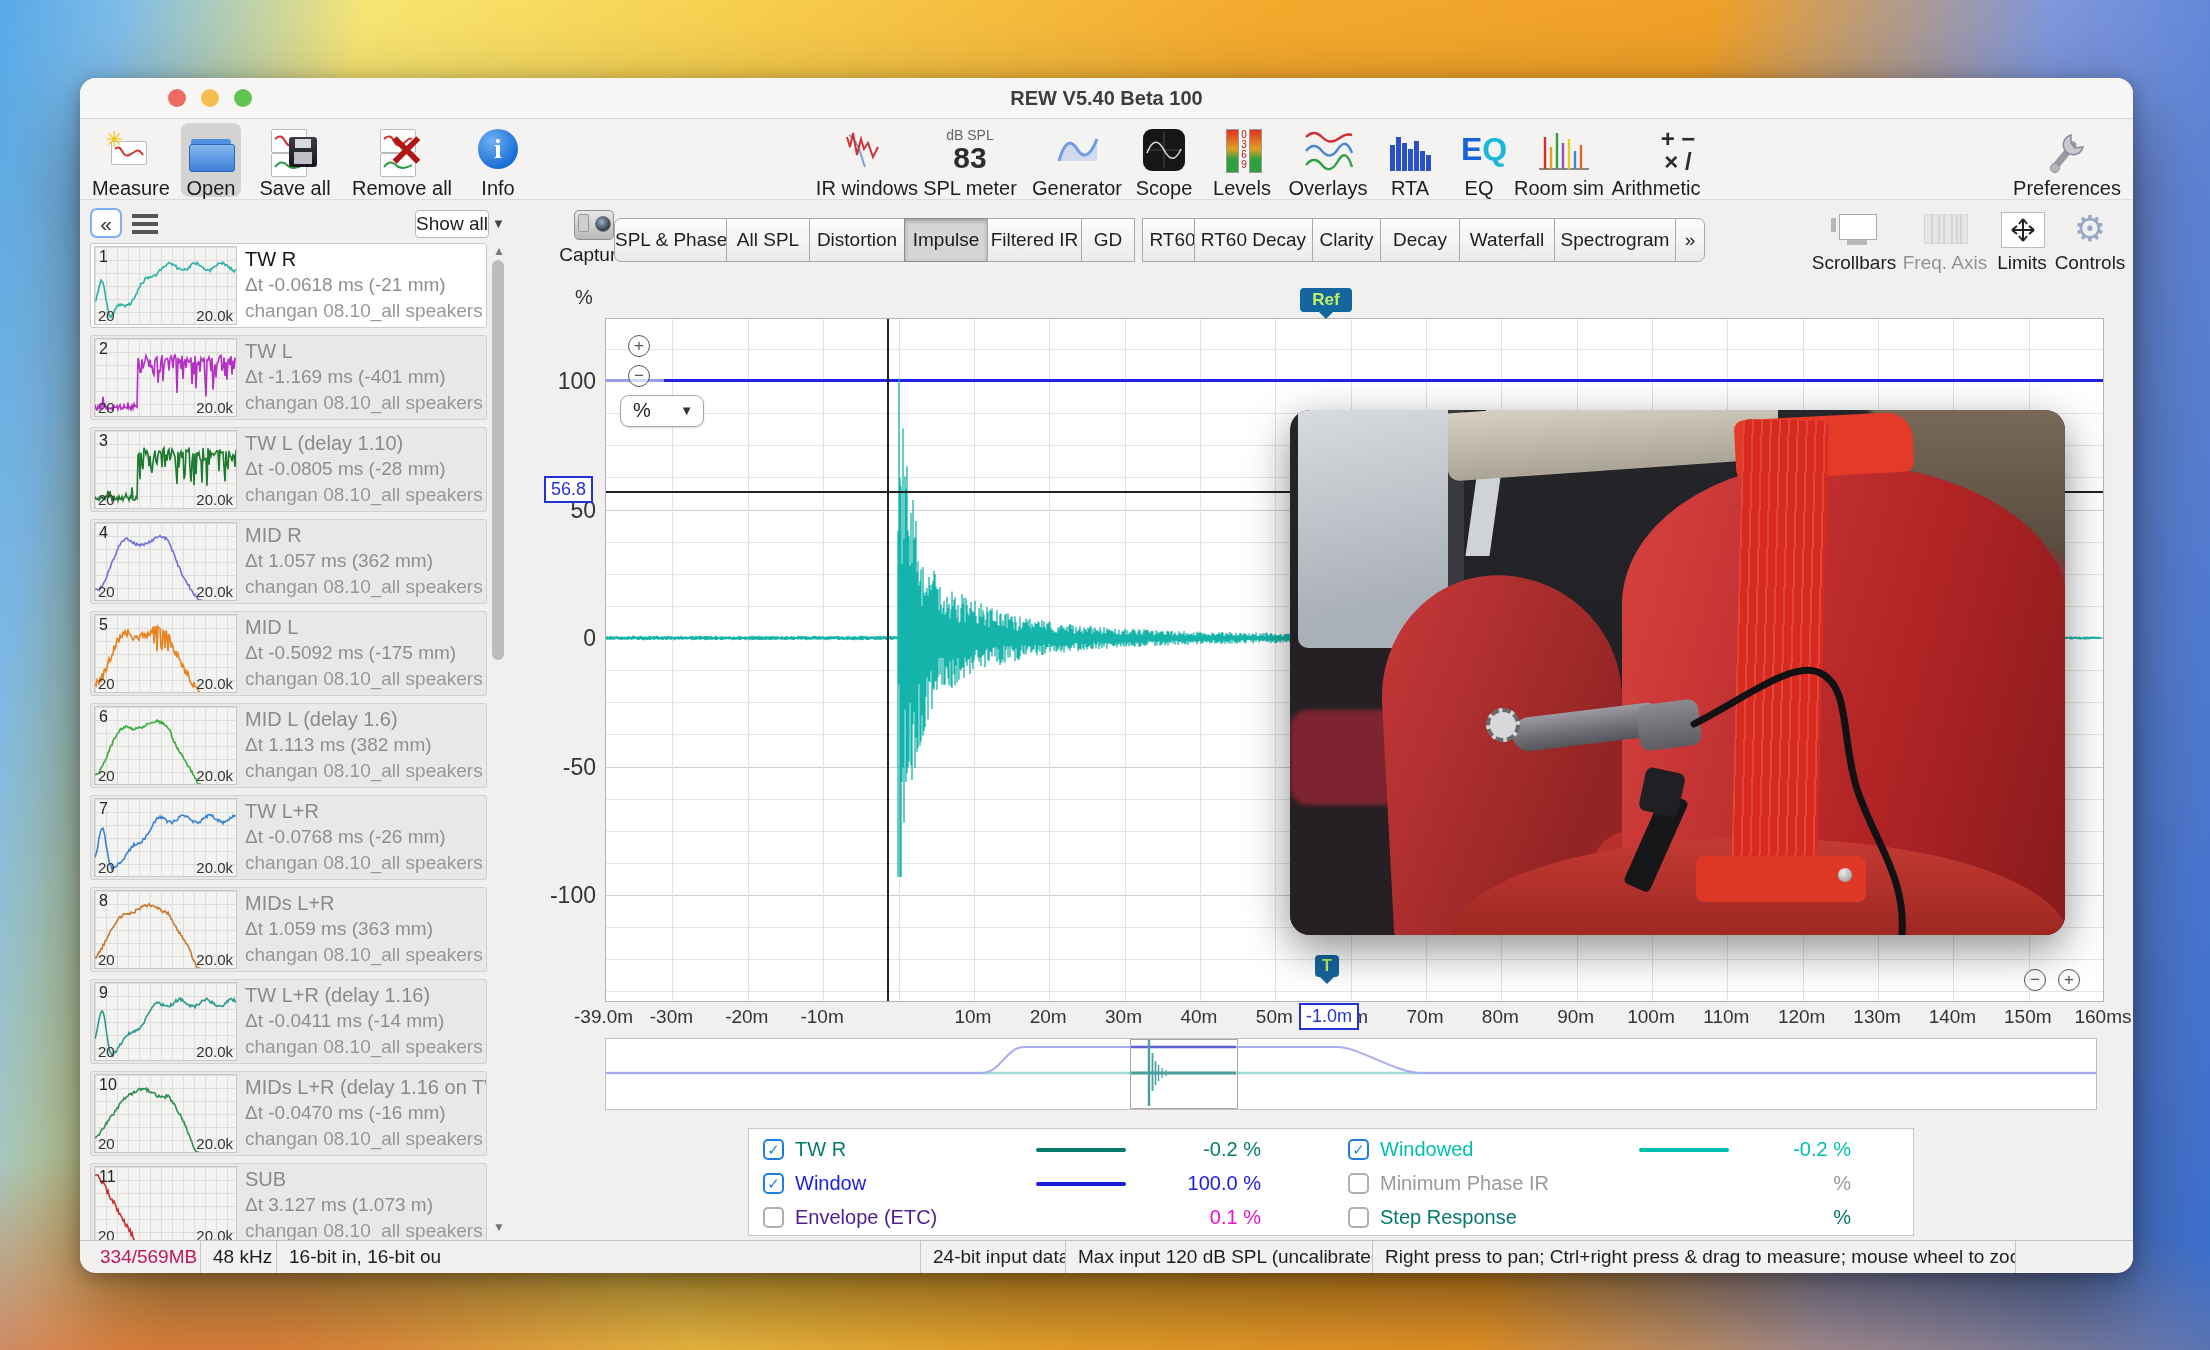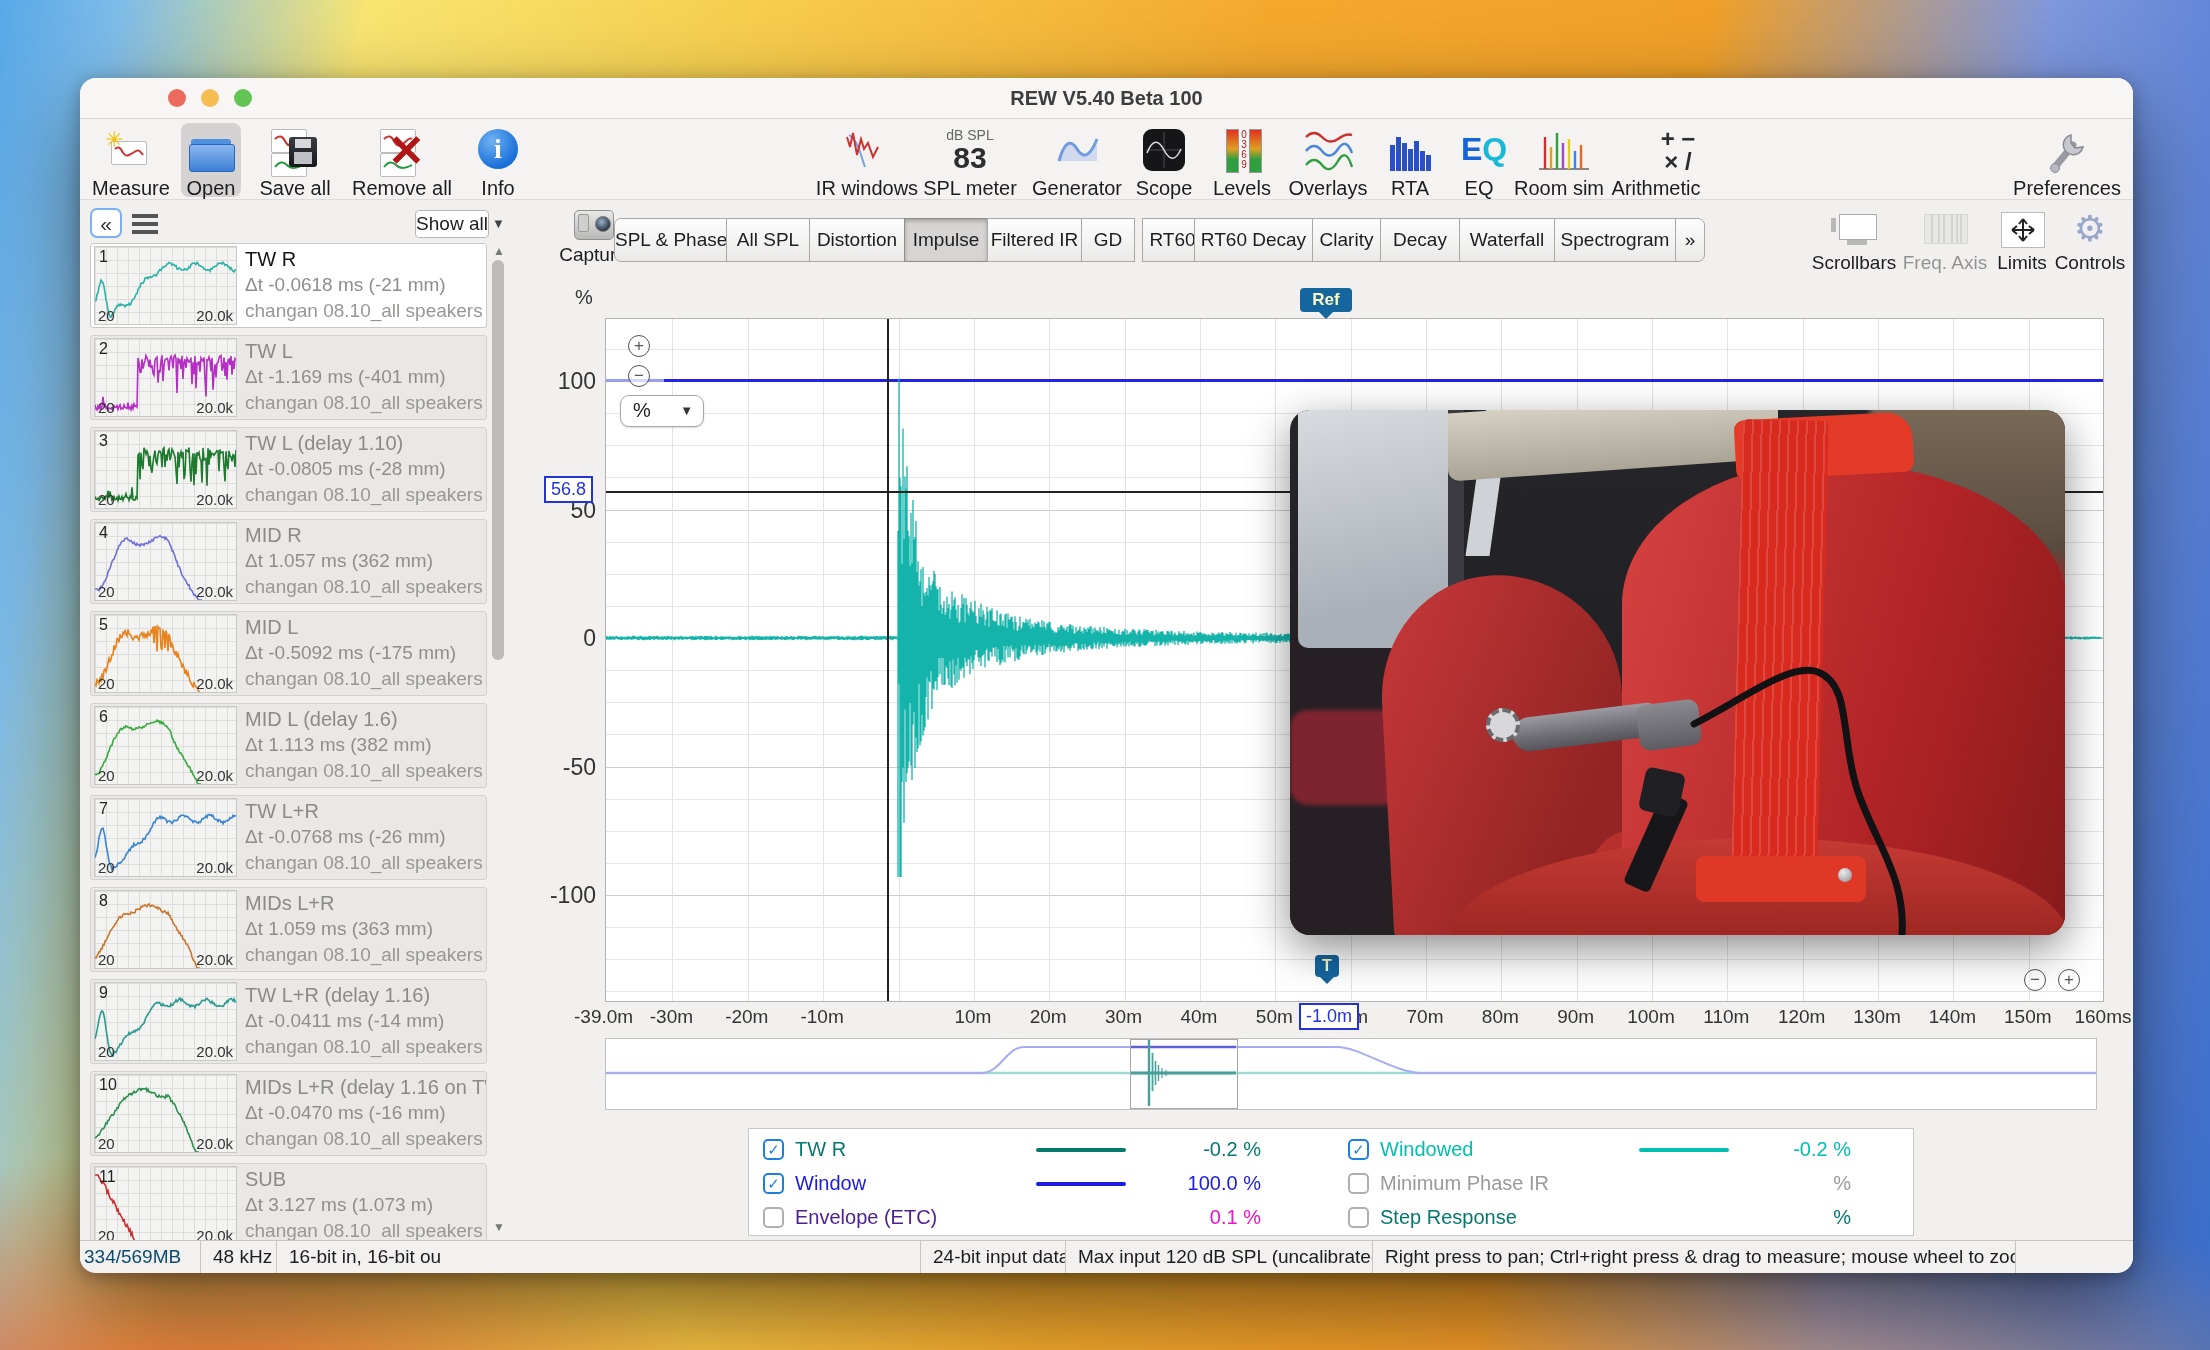--- a/index.html
+++ b/index.html
@@ -36,21 +36,21 @@
   .sb-card.selected .sb-name{color:#141414;}
   .sb-dt{position:absolute;left:154px;top:30px;font-size:19px;color:#8f8e8c;white-space:nowrap;}
   .sb-file{position:absolute;left:154px;top:56px;font-size:19px;color:#989795;white-space:nowrap;}
   .gridline-h{position:absolute;left:0;right:0;height:1px;background:#e6e6e4;}
   .gridline-h.major{background:#cfcfcd;}
   .gridline-v{position:absolute;top:0;bottom:0;width:1px;background:#e2e2e0;}
   .ytick{position:absolute;width:64px;text-align:right;font-size:23px;color:#333;}
   .xtick{position:absolute;font-size:19px;color:#333;transform:translateX(-50%);white-space:nowrap;}
   .zoombtn{position:absolute;width:22px;height:22px;border:1.5px solid #555;border-radius:50%;color:#555;font-size:17px;line-height:20px;text-align:center;background:rgba(255,255,255,.6);box-sizing:border-box;}
   .cursor-box{position:absolute;border:2px solid #2433d6;background:#fff;color:#2433d6;font-size:18px;padding:1px 5px;white-space:nowrap;}
-  .flagtag{position:absolute;background:#15659f;color:#fef9c3;font-weight:bold;border-radius:4px;text-align:center;}
+  .flagtag{position:absolute;background:#15659f;color:#bef264;font-weight:bold;border-radius:4px;text-align:center;}
   .flagtag:after{content:"";position:absolute;left:50%;transform:translateX(-50%);bottom:-7px;border:8px solid transparent;border-top-color:#15659f;border-bottom:0;}
   .lg-row{position:absolute;height:28px;}
   .lg-cb{position:absolute;top:2px;width:21px;height:21px;border:2px solid #b0afad;border-radius:5px;background:#fff;box-sizing:border-box;text-align:center;line-height:17px;font-size:15px;color:#1d7fe0;}
   .lg-cb.on{border-color:#1d7fe0;}
   .lg-label{position:absolute;top:1px;font-size:20px;white-space:nowrap;}
   .lg-line{position:absolute;top:11px;width:90px;height:4px;border-radius:2px;}
   .lg-val{position:absolute;top:1px;font-size:20px;text-align:right;width:120px;}
   .ph{position:absolute;overflow:hidden;}
 </style>
 </head>
@@ -599,21 +599,21 @@
       <div class="abs" style="left:222px;top:300px;width:152px;height:34px;background:linear-gradient(180deg,#9a9aa0,#6e6e74 60%,#54545a);border-radius:17px;transform:rotate(-7deg);"></div>
       <div class="abs" style="left:348px;top:292px;width:62px;height:46px;background:linear-gradient(180deg,#8a8a90,#5c5c62);border-radius:10px;transform:rotate(-7deg);"></div>
       <div class="abs" style="left:196px;top:298px;width:34px;height:34px;border-radius:50%;background:#d8d8da;border:4px dashed #6a6a6e;box-sizing:border-box;"></div>
       <svg class="abs" style="left:0;top:0;" width="775" height="525">
         <path d="M404 314 C455 288 500 252 528 262 C562 275 550 330 568 382 C586 434 616 468 612 525" stroke="#121214" stroke-width="7" fill="none" stroke-linecap="round"></path>
       </svg>
     </div>
   </div>
 
   <div class="statusbar abs" style="left:0;top:1162px;width:2053px;height:33px;background:#f2f1f0;border-top:1px solid #c6c5c3;font-size:19px;line-height:31px;" id="statusbar">
-      <div class="cell" style="left: 0px; width: 120px; padding-left: 4px; border-left: none; color: #0c4a6e;">334/569MB</div>
+      <div class="cell" style="left: 0px; width: 120px; padding-left: 20px; border-left: none; color: #be185d;">334/569MB</div>
       <div class="cell" style="left: 120px; width: 76px; padding-left: 12px; color: rgb(29, 29, 31);">48 kHz</div>
       <div class="cell" style="left: 196px; width: 164px; padding-left: 12px; color: rgb(29, 29, 31);">16-bit in, 16-bit out</div>
       <div class="cell" style="left: 840px; width: 145px; padding-left: 12px; color: rgb(29, 29, 31);">24-bit input data</div>
       <div class="cell" style="left: 985px; width: 307px; padding-left: 12px; color: rgb(29, 29, 31);">Max input 120 dB SPL (uncalibrated)</div>
       <div class="cell" style="left: 1292px; width: 643px; padding-left: 12px; color: rgb(29, 29, 31);">Right press to pan; Ctrl+right press &amp; drag to measure; mouse wheel to zoom;</div>
       <div class="cell" style="left: 1935px; width: 118px; padding-left: 12px; color: rgb(29, 29, 31);"></div>
     </div>
 </div>
 
 </body></html>

